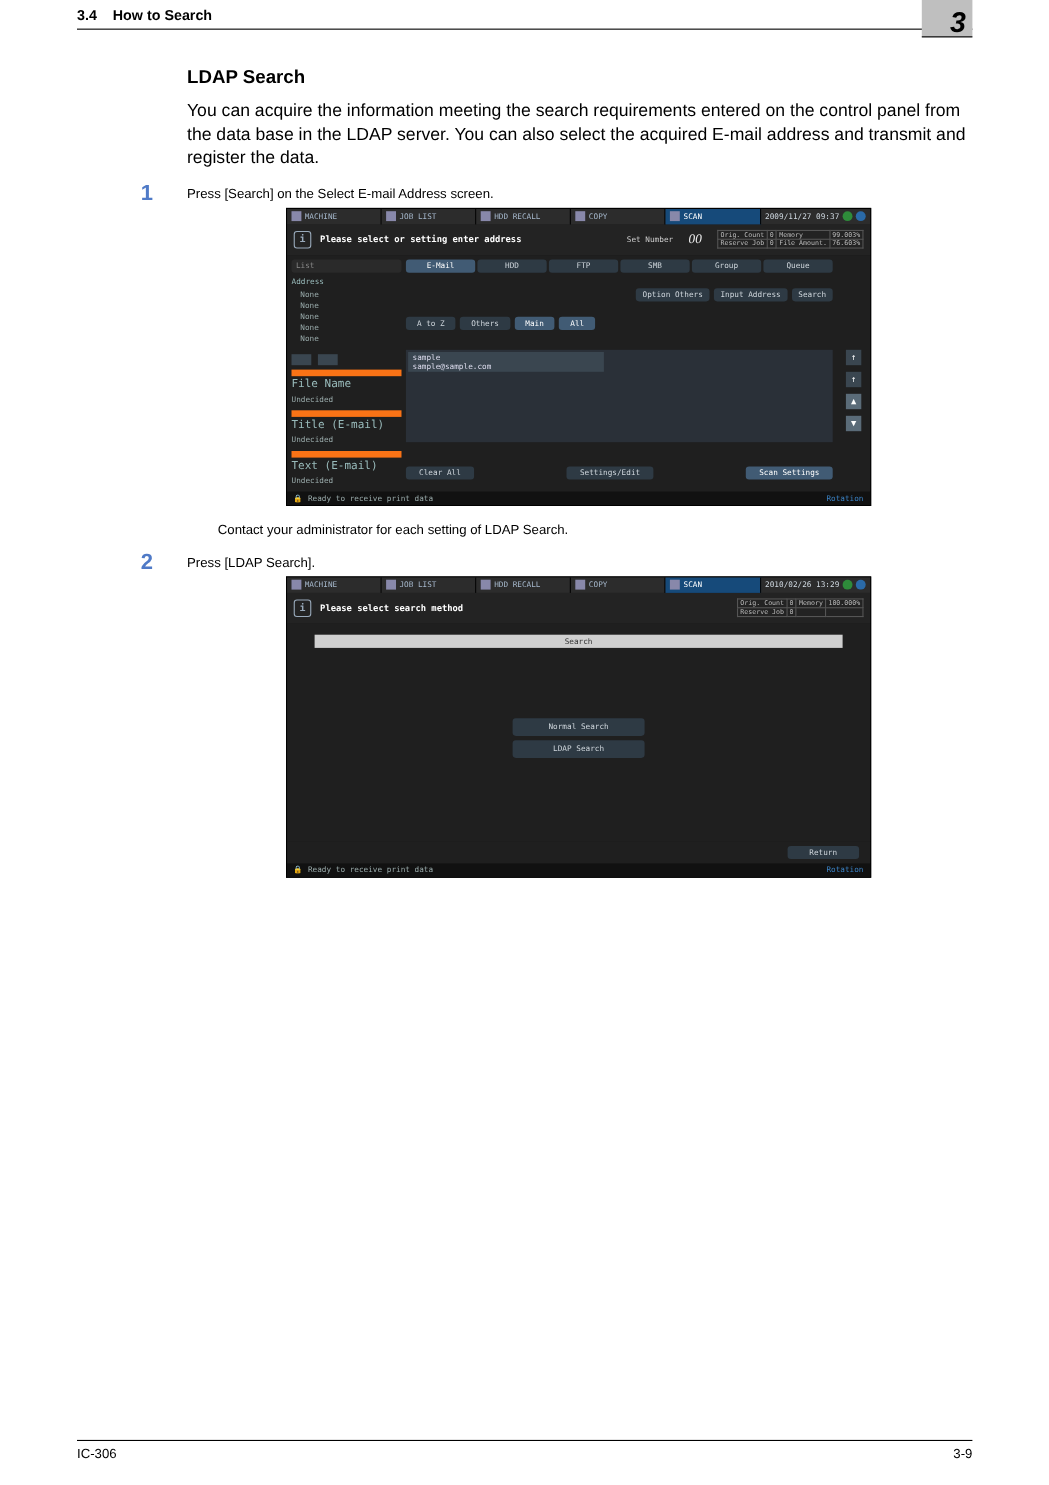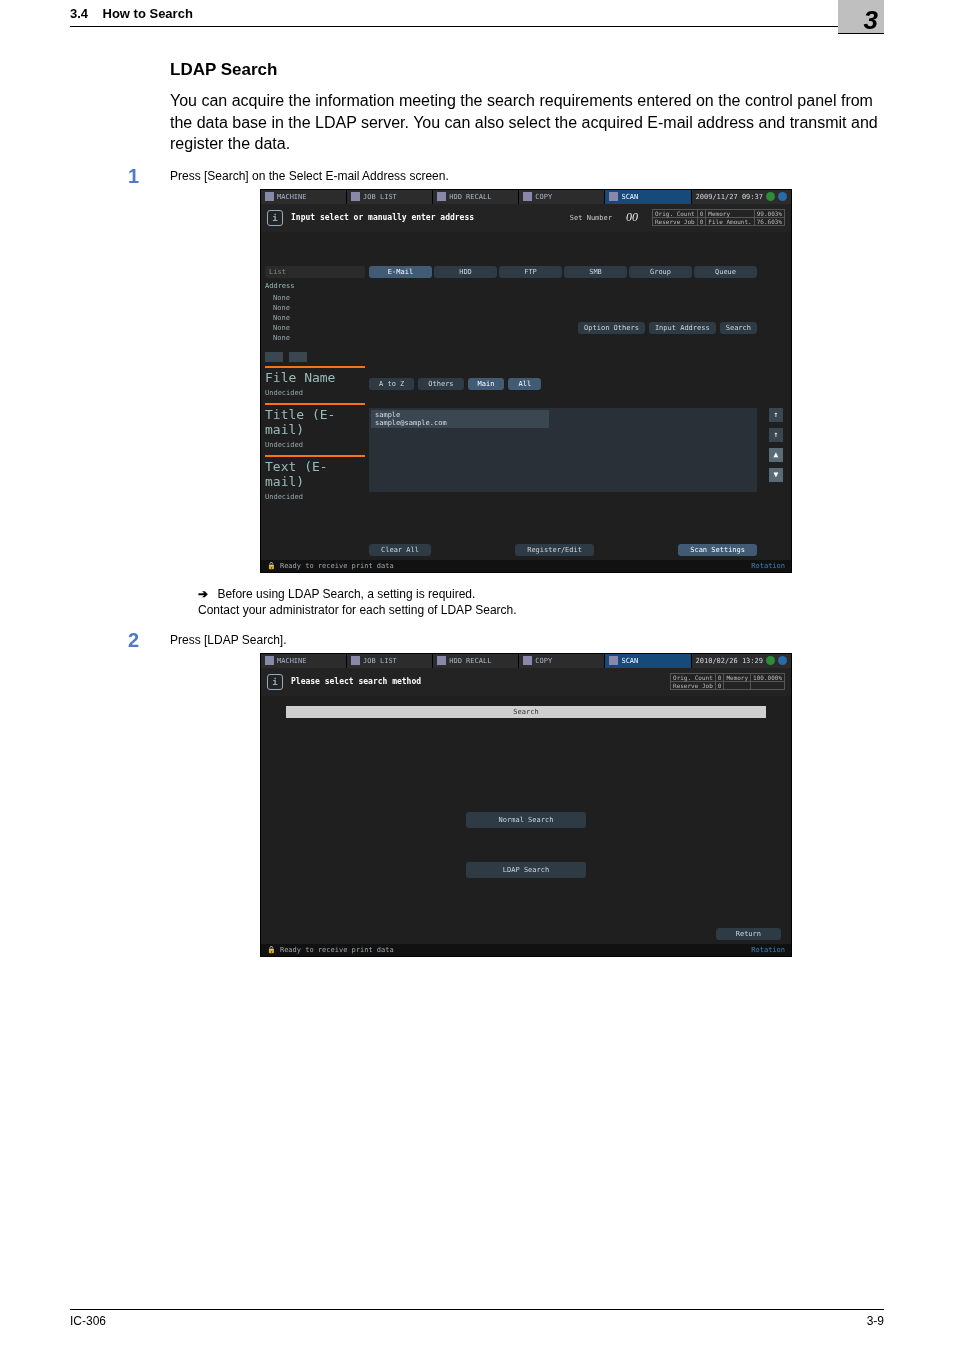--- a/index.html
+++ b/index.html
@@ -170,29 +170,28 @@
     flex-direction:column;
     gap:2px;
   }
   .pill {
     background:#2e3a44;
     color:#cfd6dc;
     padding:2px 4px;
     border-radius:3px;
     font-size:7px;
     white-space:nowrap;
-    margin-top:30px;
   }
   .pill.sel { background:#415b74; color:#fff; }
   .pill.dim { background:#2a2a2a; color:#888; }
   .side-label { font-size:7px;color:#9bb;padding:2px 0; }
   .side-none  { font-size:7px;color:#9aa;padding:0 0 0 8px; }
   .side-arrows { display:flex; gap:6px; margin-top:8px; }
   .side-arrows .ab { width:18px;height:10px;background:#3a4650;}
-  .side-section { font-size:13px;color:#9bb;padding:2px 0;border-top:2px solid #f97316;margin-top:2px;}
+  .side-section { font-size:10px;color:#9bb;padding:2px 0;border-top:6px solid #f97316;margin-top:2px;}
   .side-val { font-size:7px;color:#9aa;padding:0 0 2px 0;}
 
   .scr-main { flex:1; display:flex; flex-direction:column; gap:14px; }
   .tabrow { display:flex; gap:2px;}
   .tabrow .pill { flex:1; text-align:center; padding:2px 0;}
   .subrow { display:flex; gap:4px; justify-content:flex-end;}
   .subrow .pill { padding:2px 6px; }
   .filterrow { display:flex; gap:4px;align-items:flex-end; }
   .filterrow .pill { padding:2px 10px; }
   .listbox {
@@ -317,21 +316,21 @@
             <span>SCAN</span>
           </div>
         <div class="scr-time">
           <span>2009/11/27 09:37</span>
           <span class="time-ico ico-green"></span>
           <span class="time-ico ico-blue"></span>
         </div>
       </div>
       <div class="scr-infobar">
         <div class="info-i">i</div>
-        <div class="info-msg">Input select or manually enter address</div>
+        <div class="info-msg">Please select or setting enter address</div>
         <div class="info-spacer"></div>
         <div class="setnum-lbl">Set Number</div>
         <div class="setnum-val">00</div>
         <table class="status-table">
           <tbody>
               <tr>
             <td>Orig. Count</td>
                 <td>0</td>
             <td>Memory</td>
                 <td>99.003%</td>
@@ -393,36 +392,32 @@
               </div>
               <div class="scroll-col">
                 <div class="sq">↑</div>
                 <div class="sq">↑</div>
                 <div class="sq light">▲</div>
                 <div class="sq light">▼</div>
               </div>
             </div>
             <div class="bottomrow">
               <div class="pill">Clear All</div>
-              <div class="pill">Register/Edit</div>
+              <div class="pill">Settings/Edit</div>
               <div class="pill sel">Scan Settings</div>
             </div>
           </div>
         </div>
       </div>
       <div class="scr-status">
         <span>🔒 <span>Ready to receive print data</span></span>
         <span class="rot">Rotation</span>
       </div>
     </div>
 
-    <div class="arrow-line">
-      <span class="arrow">➔</span>
-      <span>Before using LDAP Search, a setting is required.</span>
-    </div>
     <div class="sub-line">Contact your administrator for each setting of LDAP Search.</div>
 
     <div class="step-row">
       <div class="step-num">2</div>
       <div class="step-text">Press [LDAP Search].</div>
     </div>
 
     <div class="screen">
       <div class="scr-tabs">
         <div class="scr-tab">

